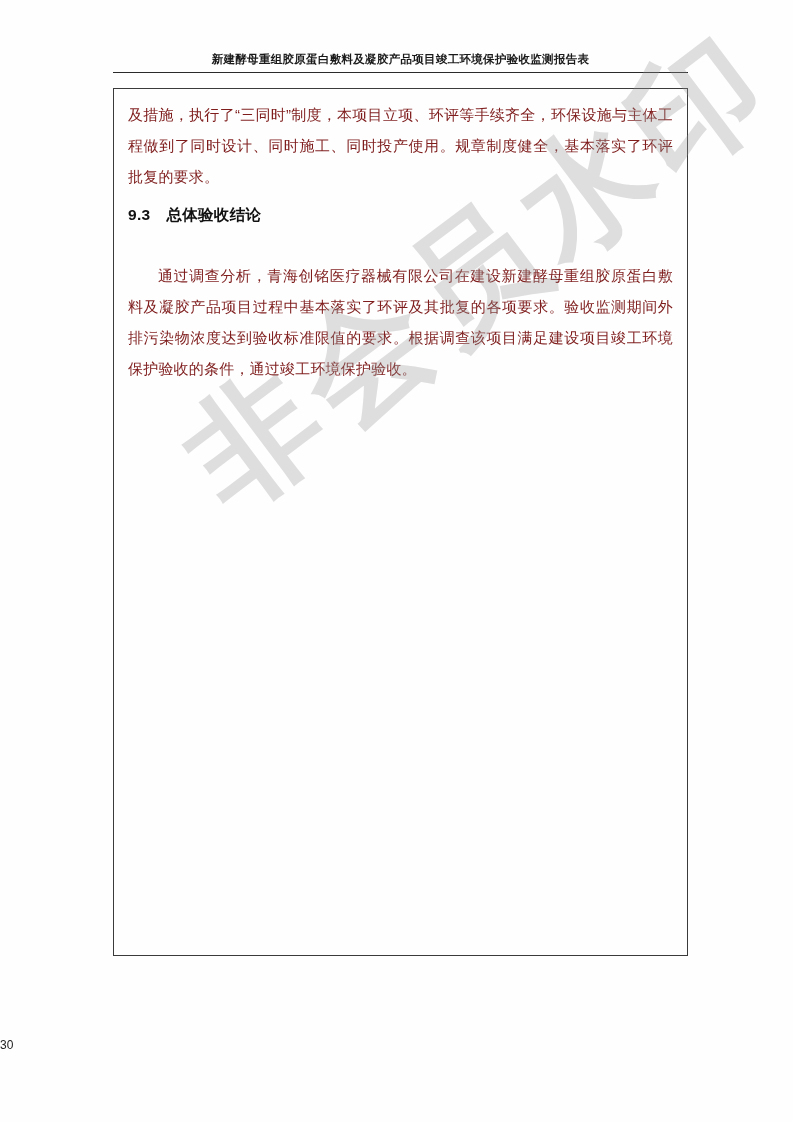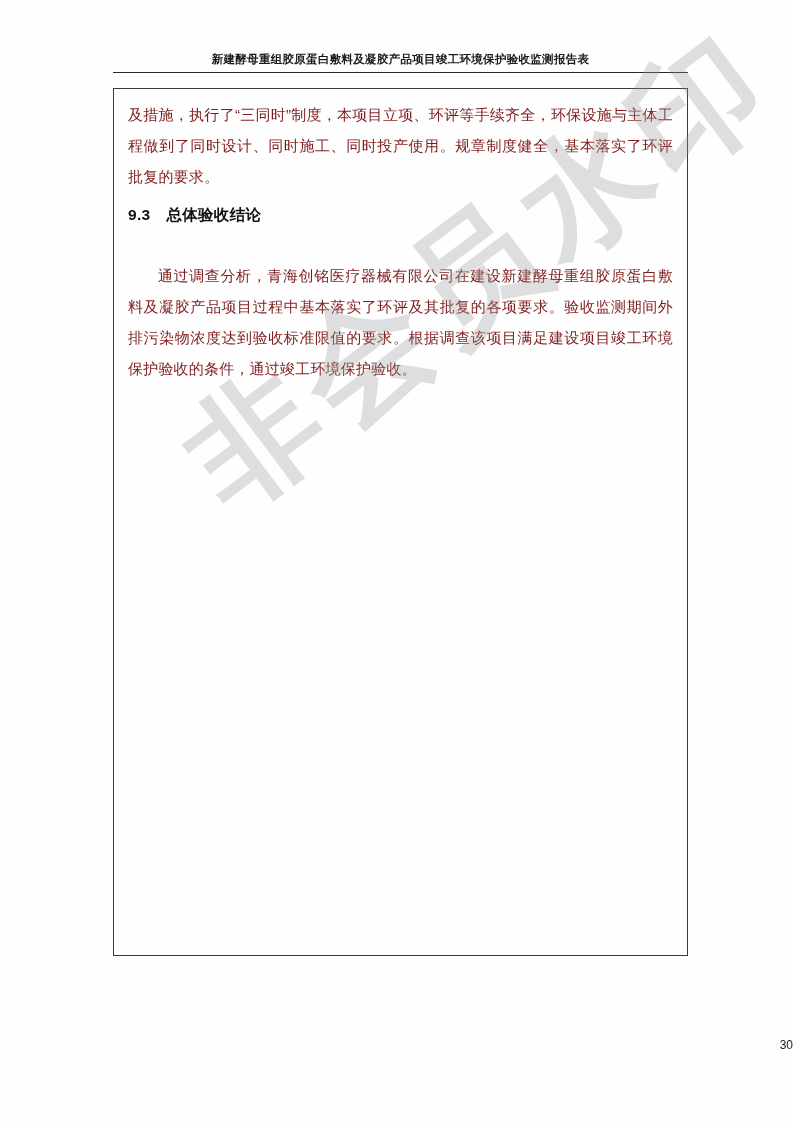--- a/index.html
+++ b/index.html
@@ -116,21 +116,21 @@
     white-space: nowrap;
     font-family: "DejaVu Sans", sans-serif;
   }
 
   
   .page-number {
     position: absolute;
     left: 0;
     top: 1038px;
     width: 793px;
-    text-align: right;
+    text-align: left;
     font-size: 12px;
     color: #222222;
   }
 </style>
 </head>
 <body>
 
 <div class="page">
 
   <div class="header">新建酵母重组胶原蛋白敷料及凝胶产品项目竣工环境保护验收监测报告表</div>

